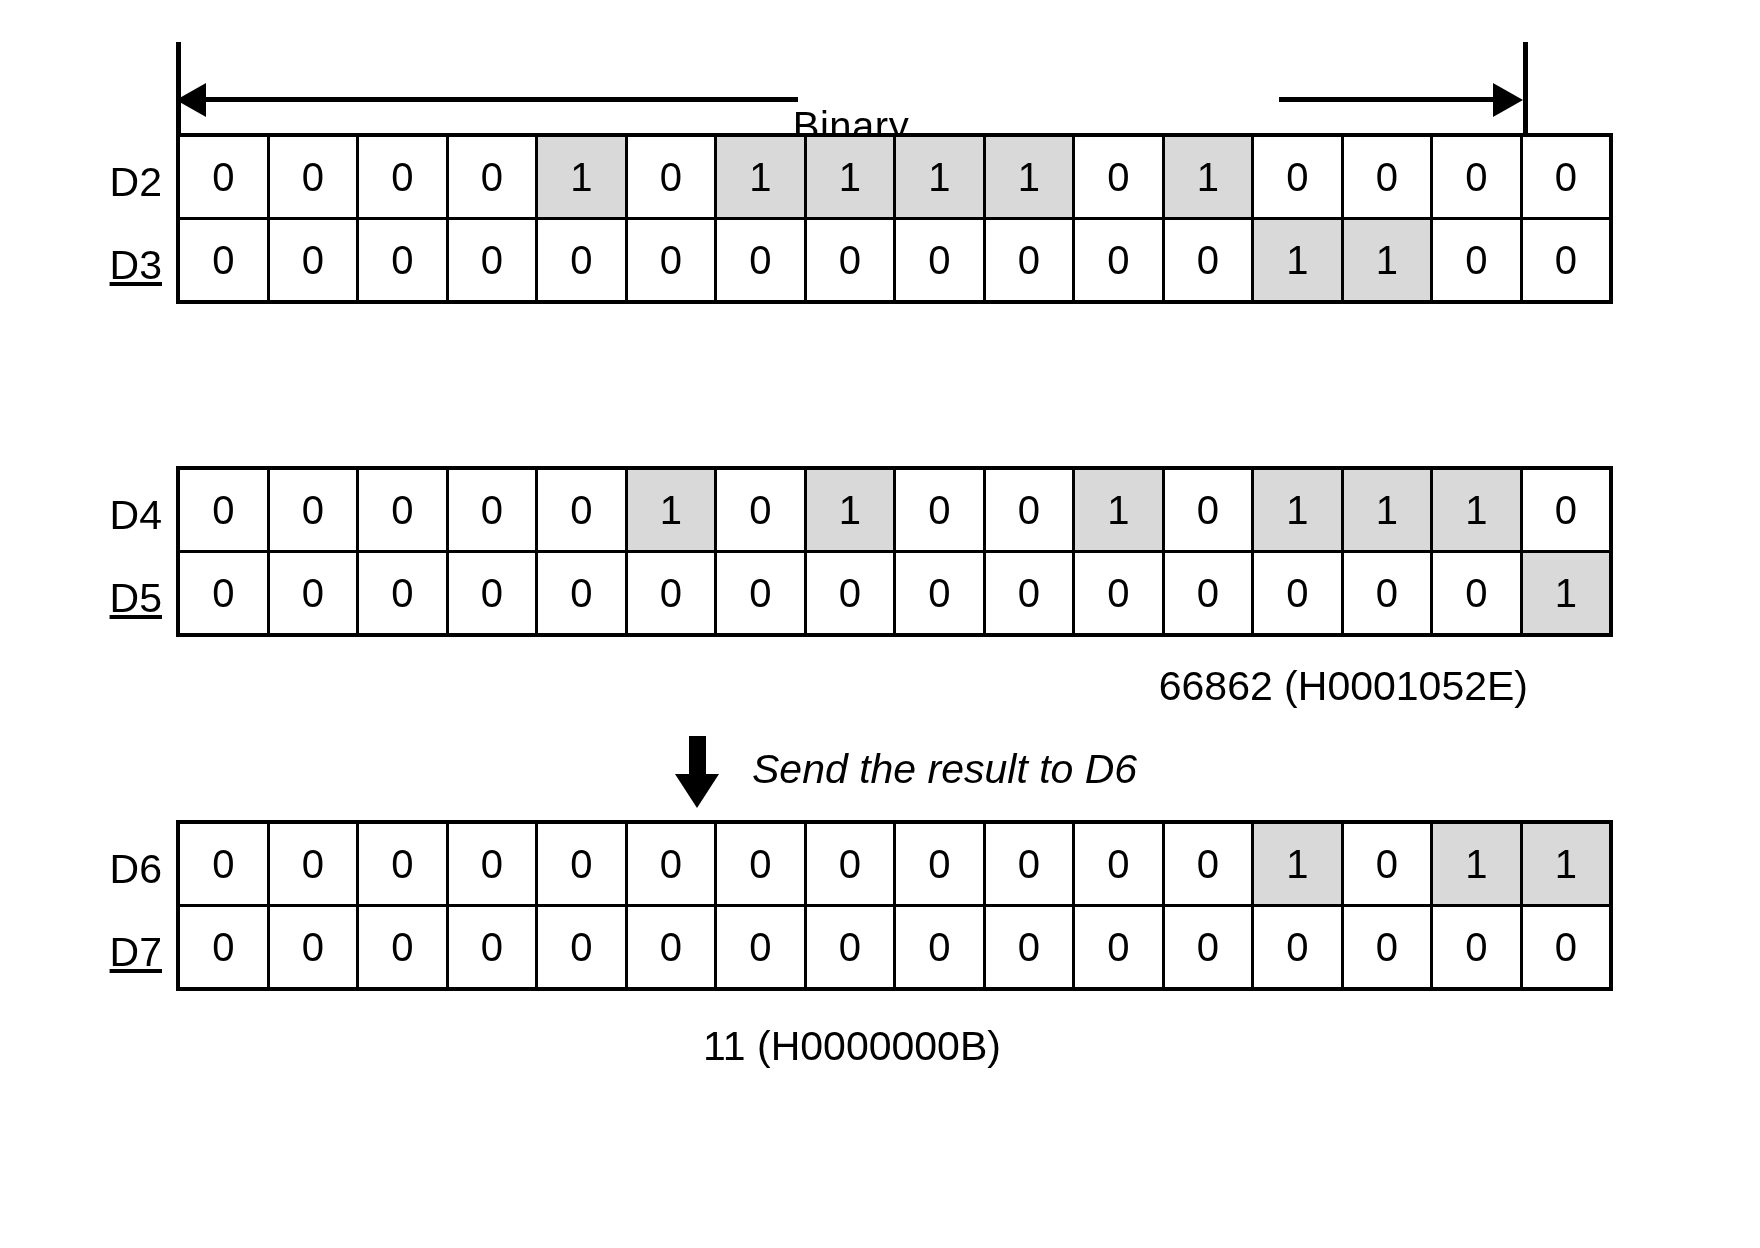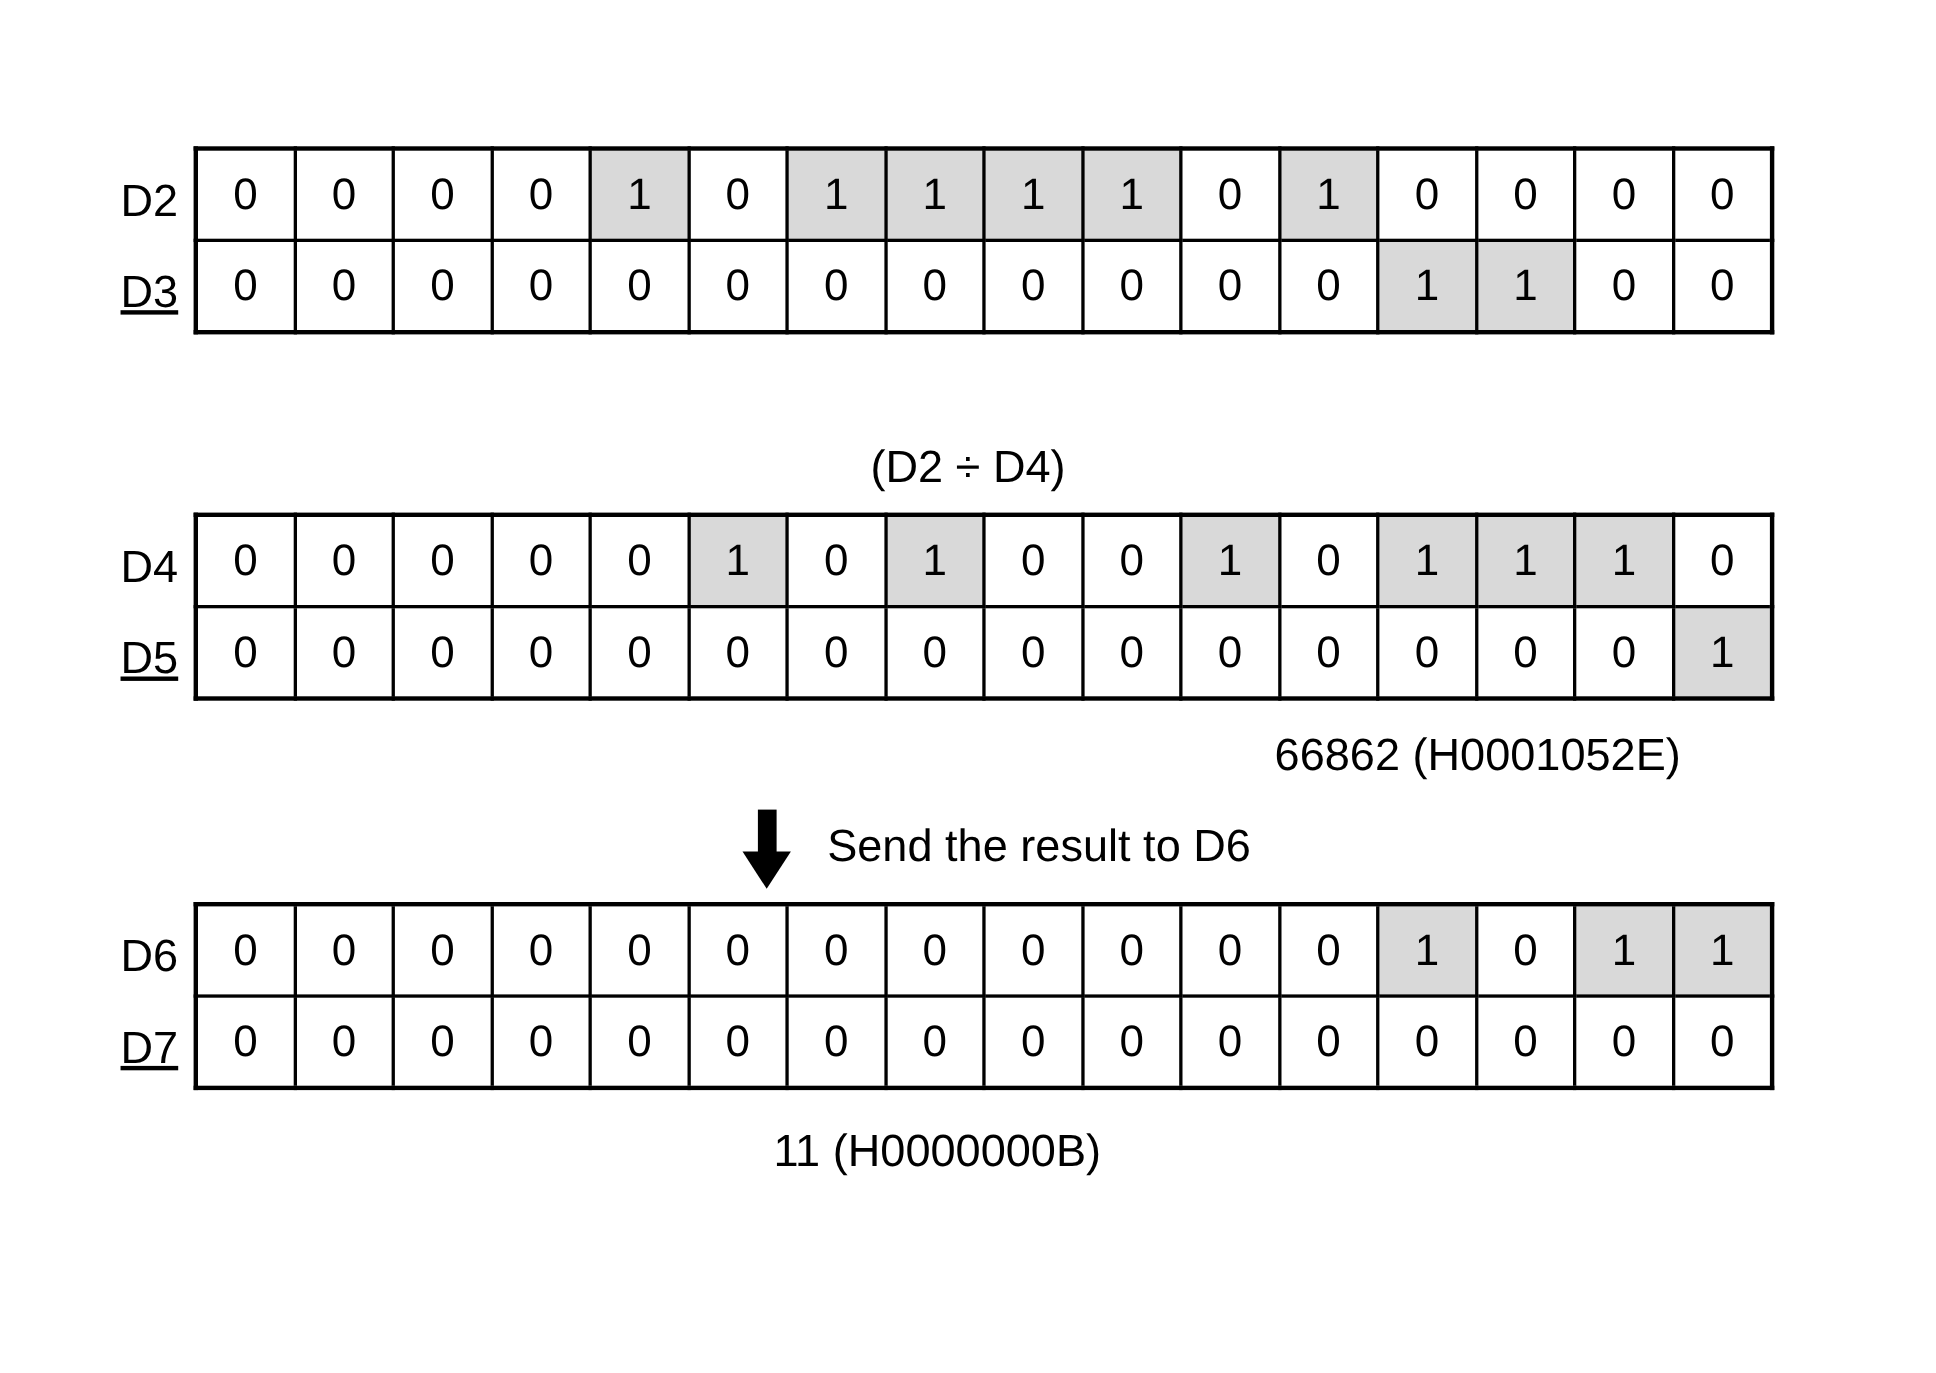--- a/index.html
+++ b/index.html
@@ -137,20 +137,21 @@
   }
   .op-caption.op1 { top: 400px; }
 
   
   .send-row {
     position: absolute;
     left: 0;
     top: 736px;
     width: 1695px;
     height: 72px;
+    font-style: italic;
   }
   .down-arrow {
     position: absolute;
     left: 675px;
     top: 0px;
     width: 44px;
     height: 72px;
   }
   .down-arrow .shaft {
     position: absolute;
@@ -176,20 +177,29 @@
     font-size: 41px;
     line-height: 48px;
     white-space: nowrap;
   }
 </style>
 </head>
 <body>
 
 <div class="stage">
 
+  <div class="binary-header">
+    <div class="tick-left"></div>
+    <div class="tick-right"></div>
+    <div class="arrow-head left"></div>
+    <div class="arrow-line left"></div>
+    <div class="arrow-line right"></div>
+    <div class="arrow-head right"></div>
+    <div class="binary-label">Binary</div>
+  </div>
 
   <div class="block b1">
     <div class="row-label r1">D2</div>
     <div class="row-label r2">D3</div>
     <table class="bits">
       <tbody>
         <tr>
             <td>0</td>
             <td>0</td>
             <td>0</td>
@@ -222,21 +232,20 @@
             <td>0</td>
             <td class="on">1</td>
             <td class="on">1</td>
             <td>0</td>
             <td>0</td>
           </tr>
       </tbody>
     </table>
   </div>
 
-  <div class="op-caption op1">(D2 ÷ D4)</div>
 
   <div class="block b2">
     <div class="row-label r1">D4</div>
     <div class="row-label r2">D5</div>
     <table class="bits">
       <tbody>
         <tr>
             <td>0</td>
             <td>0</td>
             <td>0</td>

